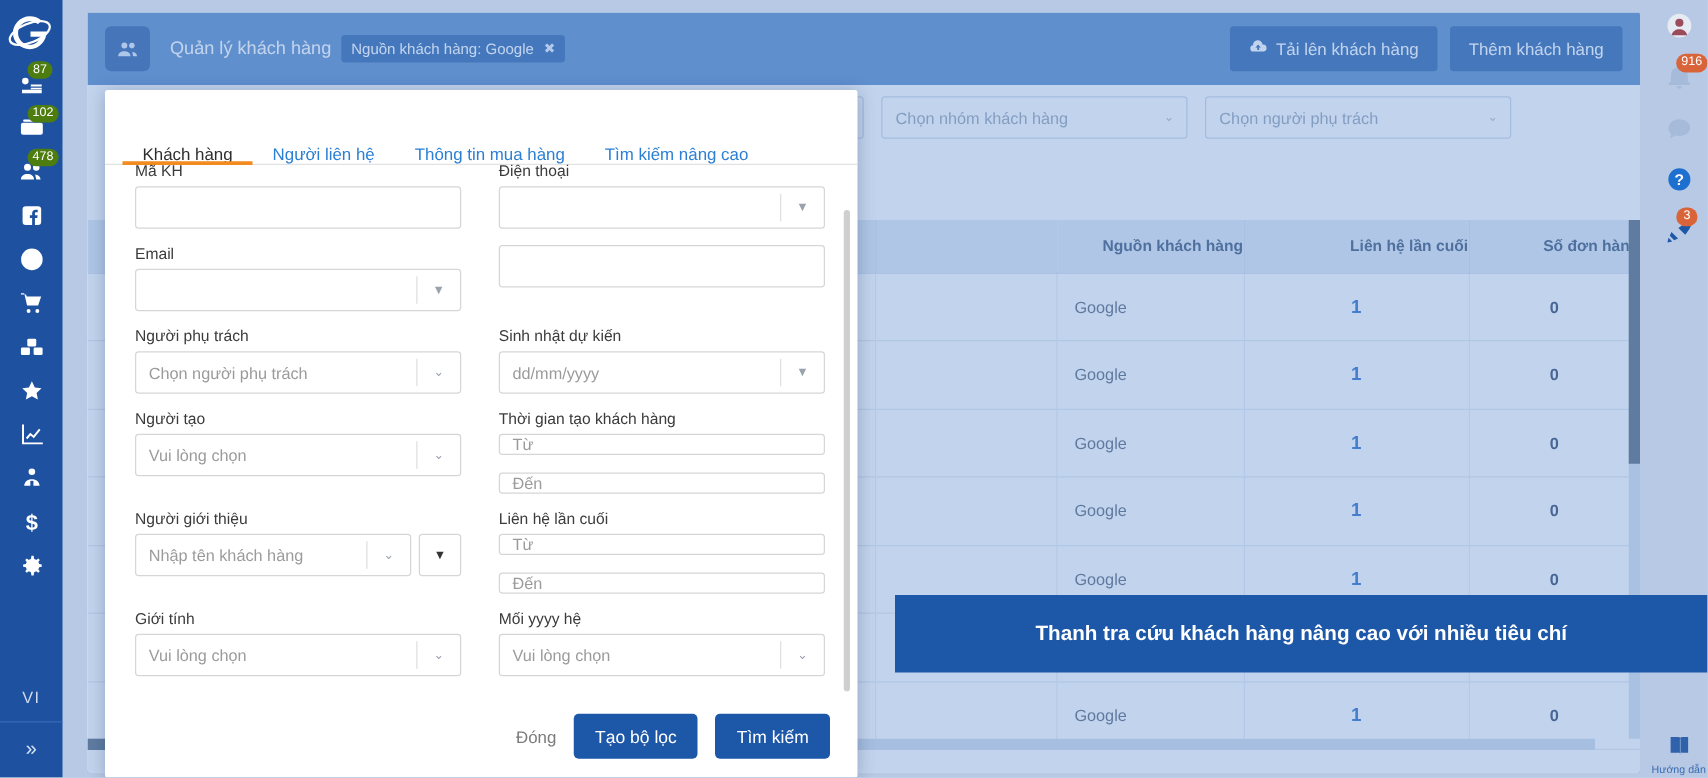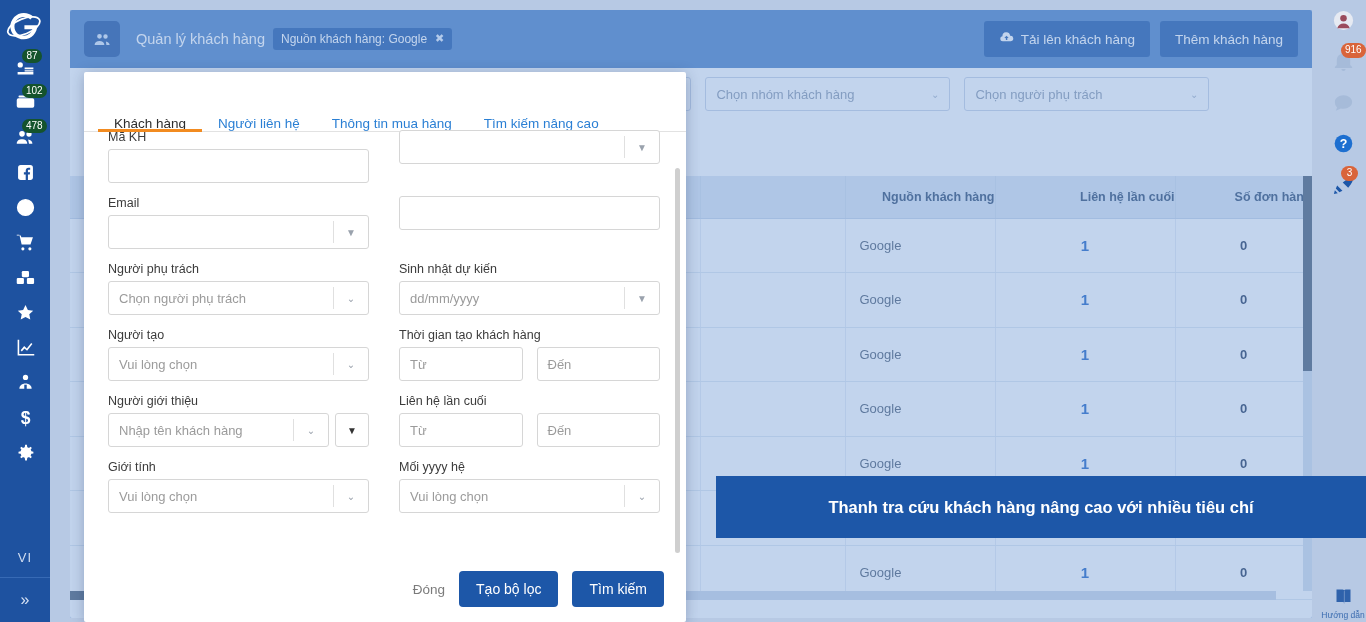--- a/index.html
+++ b/index.html
@@ -19,21 +19,21 @@
     z-index:60;
   }
   #left-rail .logo{ width:50px; height:46px; display:flex; align-items:center; justify-content:center; margin-top:4px;}
   #left-rail .logo svg{ width:38px; height:34px; }
   .rail-item{
     position:relative; width:50px; height:35px; display:flex;
     align-items:center; justify-content:center; color:#ffffff;
   }
   .rail-item svg{ width:21px; height:21px; fill:#ffffff; }
   .rail-badge{
-    position:absolute; top:-1px; left:22px; background:#14532d; color:#fff;
+    position:absolute; top:-1px; left:22px; background:#4d7c0f; color:#fff;
     font-size:10px; line-height:13px; height:14px; min-width:20px; padding:0 4px;
     border-radius:8px; text-align:center; font-family:"Liberation Sans",sans-serif;
   }
   .rail-spacer{ flex:1 1 auto; }
   .rail-lang{
     width:50px; height:40px; display:flex; align-items:center; justify-content:center;
     color:#cfdcf0; font-size:13px; letter-spacing:1px;
     border-bottom:1px solid #376ab5;
   }
   .rail-expand{
@@ -225,21 +225,21 @@
   .inp.split .txt{ flex:1; padding:0 10px; display:flex; align-items:center; }
   .inp.split .div{ width:1px; height:22px; background:#e0e0e0; }
   .inp.split .car{ width:34px; display:flex; align-items:center; justify-content:center; color:#9aa2ad; font-size:10px;}
   .caret-dark{ color:#333; font-size:10px; }
   .combo{ display:flex; gap:6px; align-items:stretch;}
   .combo .inp{ flex:1; }
   .combo .ext{
     width:34px; height:34px; border:1px solid #d6d6d6; border-radius:3px; background:#fff;
     display:flex; align-items:center; justify-content:center; color:#333; font-size:10px;
   }
-  .pair{ display:flex; gap:14px; }
+  .pair{ display:flex; gap:14px;flex-direction:column; }
   .pair .inp{ flex:1; }
   #modal-scroll{
     position:absolute; right:6px; top:52px; width:5px; height:385px;
     background:#cfcfcf; border-radius:3px; z-index:5;
   }
   #modal-footer{
     position:absolute; left:0; right:0; bottom:0; height:58px;
     display:flex; align-items:center; justify-content:flex-end; gap:14px;
     padding:0 22px 8px 0;
   }
@@ -565,20 +565,21 @@
 
   <div id="modal-body">
     <div id="modal-scroll"></div>
 
     <div class="row2">
       <div class="fld">
         <div class="lbl">Mã KH</div>
         <div class="inp"></div>
       </div>
       <div class="fld">
+        <div class="lbl">Điện thoại</div>
         <div class="inp split">
           <span class="txt"></span>
           <span class="div"></span>
           <span class="car caret-dark">▼</span>
         </div>
       </div>
     </div>
 
     <div class="row2">
       <div class="fld">

